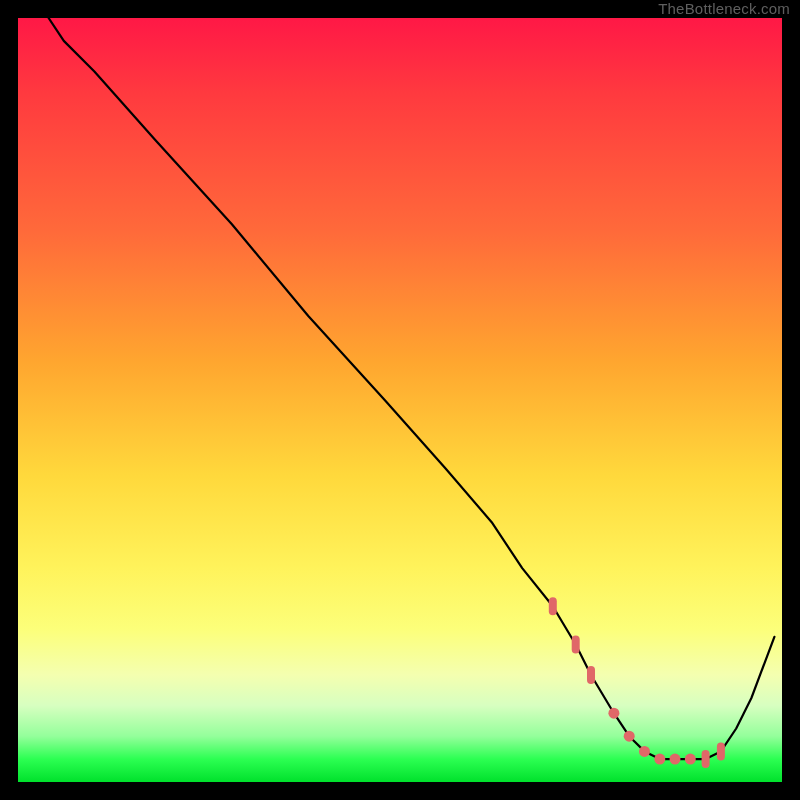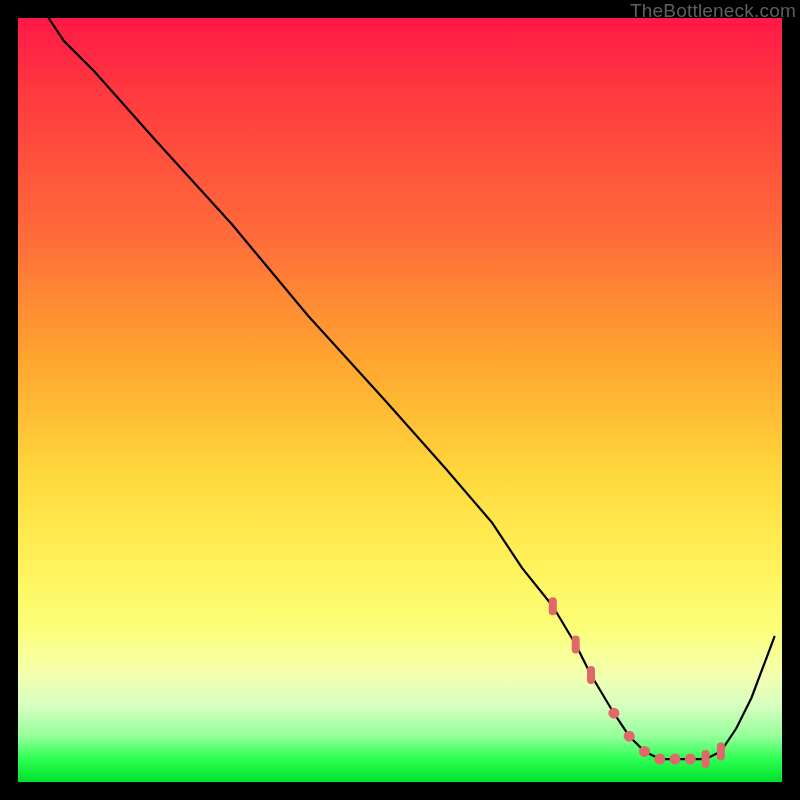--- a/index.html
+++ b/index.html
@@ -33,23 +33,23 @@
       #f4ffb0 86%,
       #d7ffc0 90%,
       #94ff9b 94%,
       #2cff52 97%,
       #00e12c 100%
     );
   }
   .watermark {
     position: absolute;
     top: 0;
-    right: 4px;
+    right: 10px;
     font-family: Arial, Helvetica, sans-serif;
-    font-size: 19px;
+    font-size: 15px;
     color: #5f5f5f;
     font-weight: 500;
     letter-spacing: 0.2px;
   }
   svg.curve {
     position: absolute;
     inset: 0;
     width: 100%;
     height: 100%;
   }

